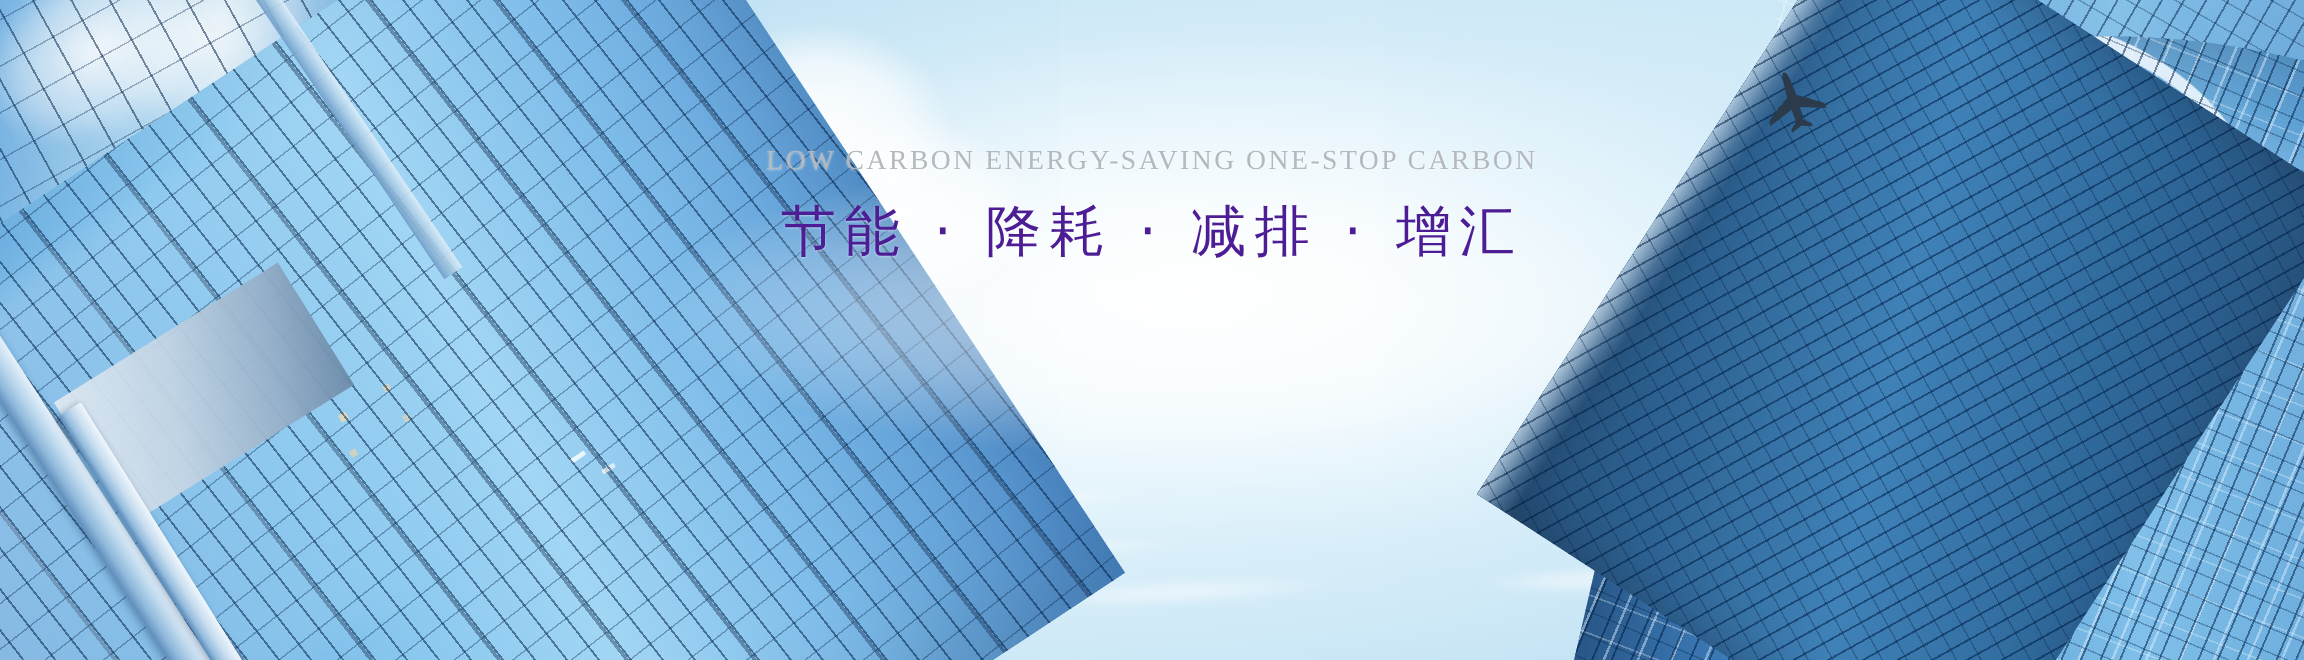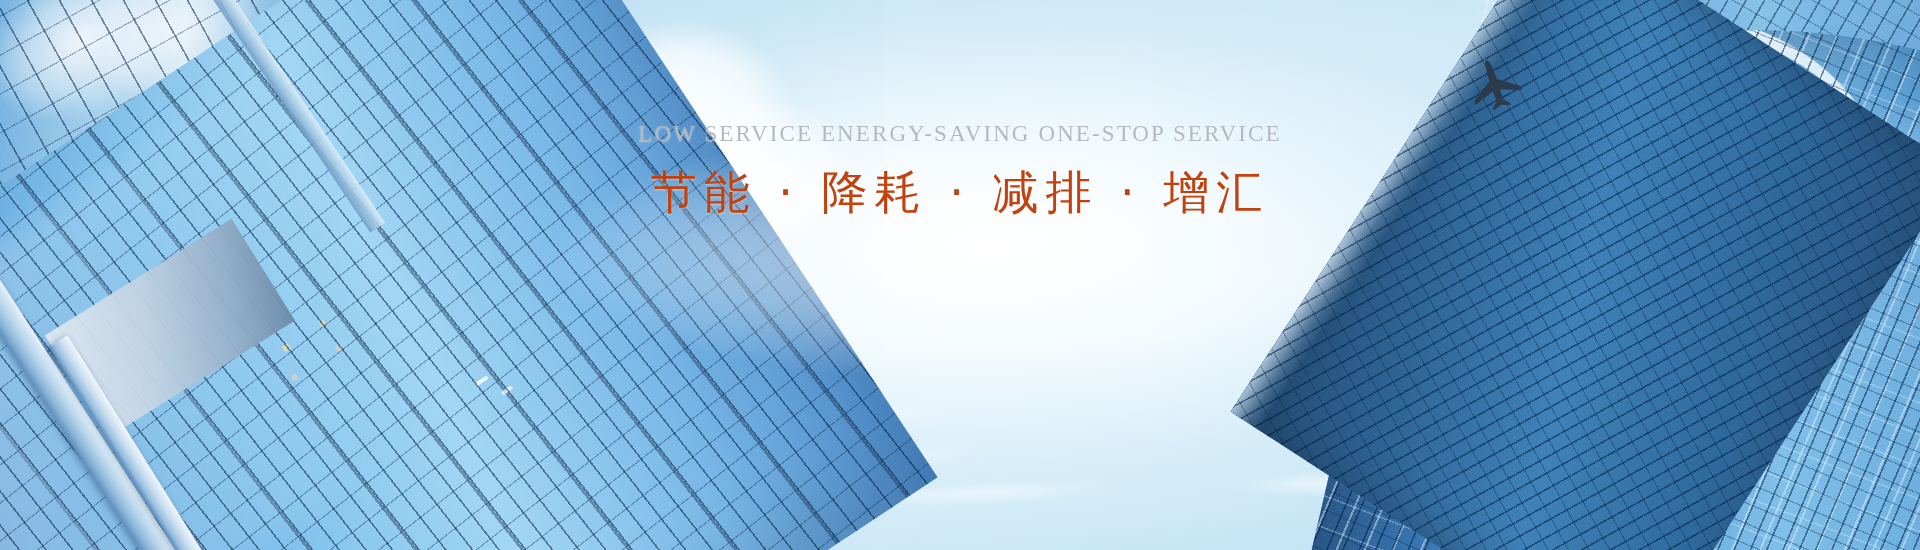--- a/index.html
+++ b/index.html
@@ -307,21 +307,21 @@
     color:#b4b9bd;
     white-space:nowrap;
     line-height:1;
     margin-bottom:22px;
     text-shadow:0 1px 2px rgba(255,255,255,0.55);
   }
   .subhead {
     font-family:"DejaVu Sans", "Liberation Sans", sans-serif;
     font-size:46px;
     font-weight:400;
-    color:#c2410c;
+    color:#4c1d95;
     letter-spacing:7px;
     line-height:1.1;
     white-space:nowrap;
     margin-bottom:4px;
     text-shadow:0 1px 2px rgba(255,255,255,0.45);
   }
   .headline {
     font-family:"DejaVu Sans", "Liberation Sans", sans-serif;
     font-size:70px;
     font-weight:700;
@@ -421,17 +421,17 @@
         <ellipse cx="67" cy="53" rx="5.5" ry="3.4" transform="rotate(24 67 53)"></ellipse>
         <ellipse cx="40" cy="47" rx="4.6" ry="3" transform="rotate(-24 40 47)"></ellipse>
         <ellipse cx="58" cy="47" rx="4.6" ry="3" transform="rotate(24 58 47)"></ellipse>
       </g>
     </svg>
   </div>
 
   <div class="copy-bloom"></div>
 
   <div class="textblock">
-    <div class="eyebrow">LOW SERVICE ENERGY-SAVING ONE-STOP SERVICE</div>
+    <div class="eyebrow">LOW CARBON ENERGY-SAVING ONE-STOP CARBON</div>
     <div class="subhead">节能 · 降耗 · 减排 · 增汇</div>
   </div>
 
 </div>
 
 </body></html>

